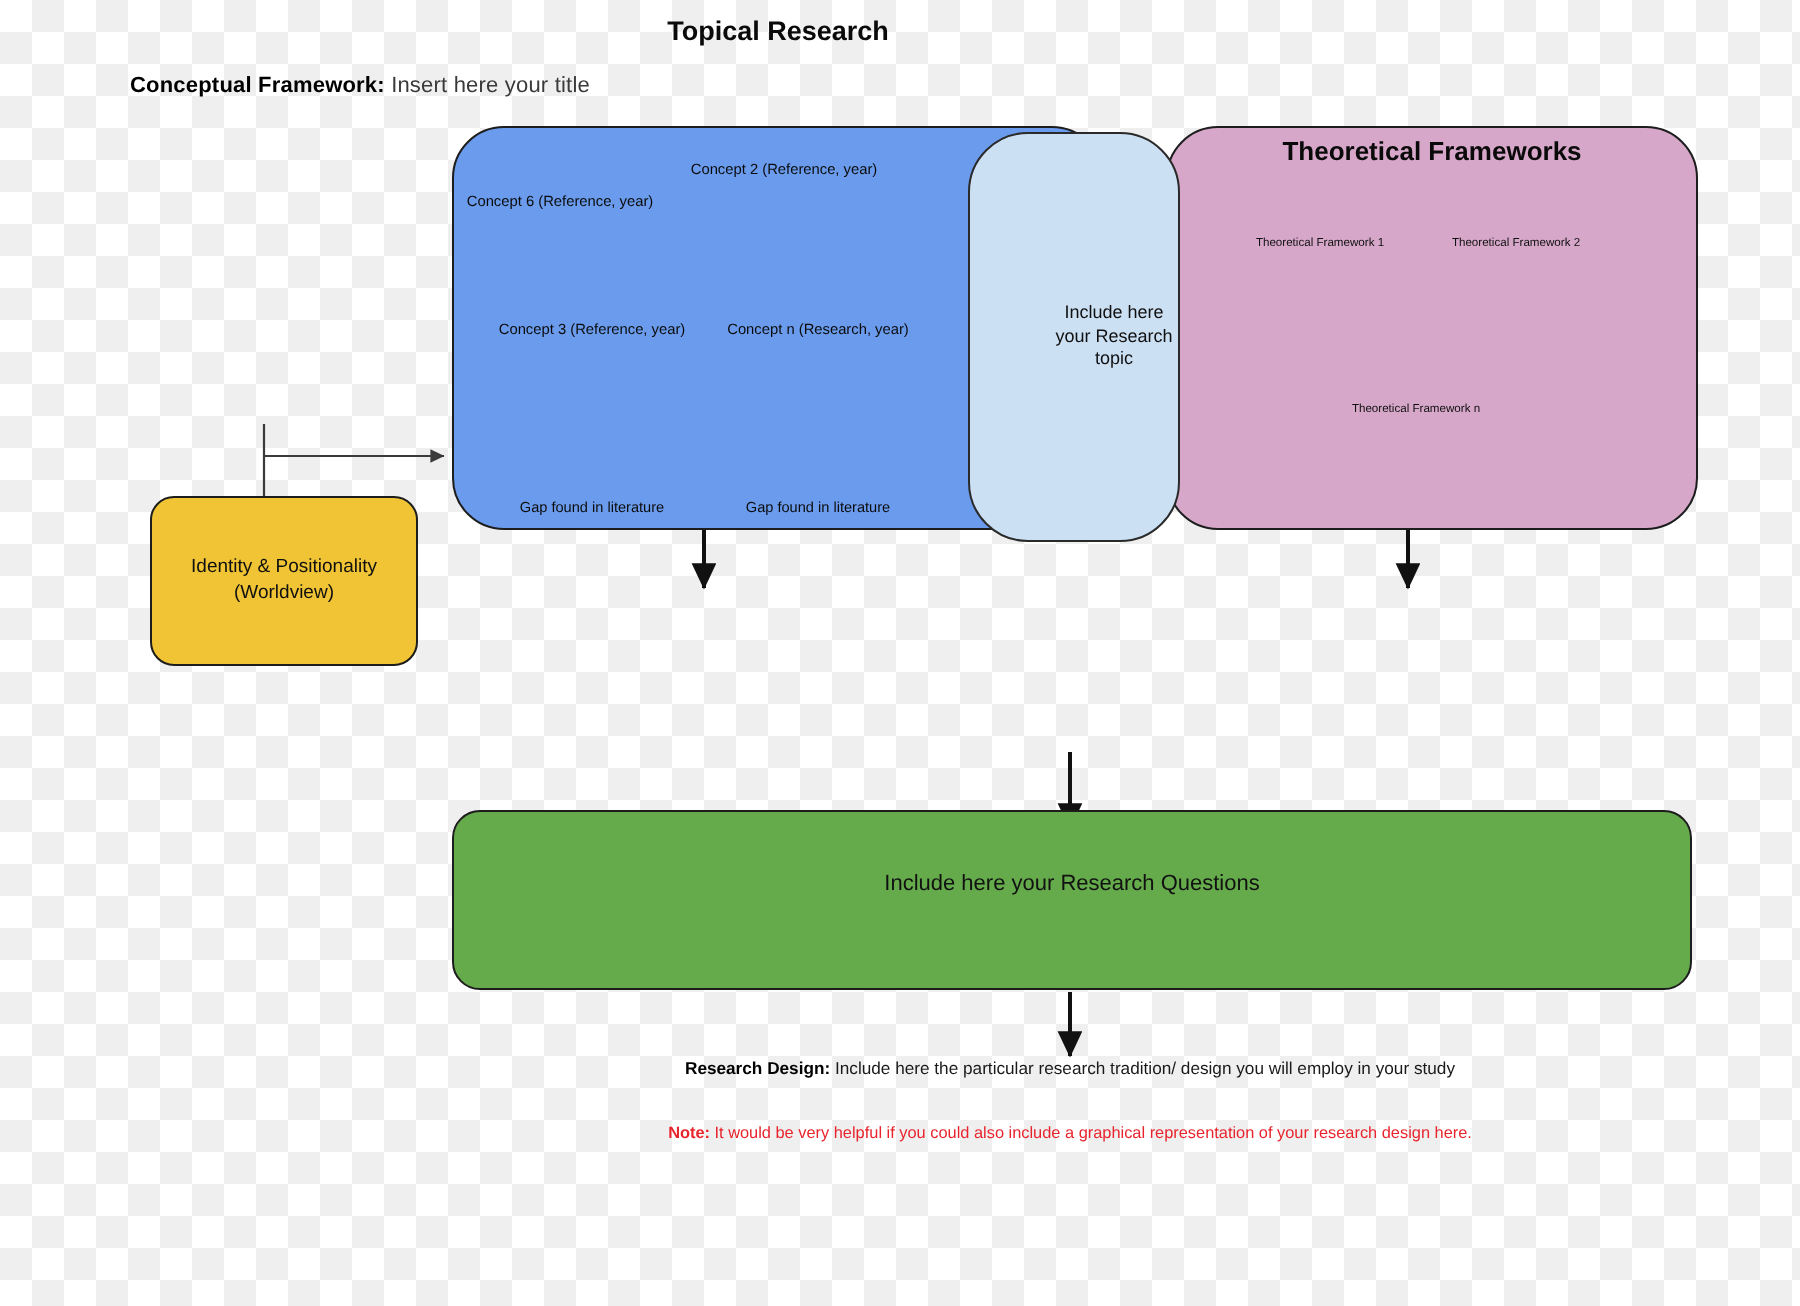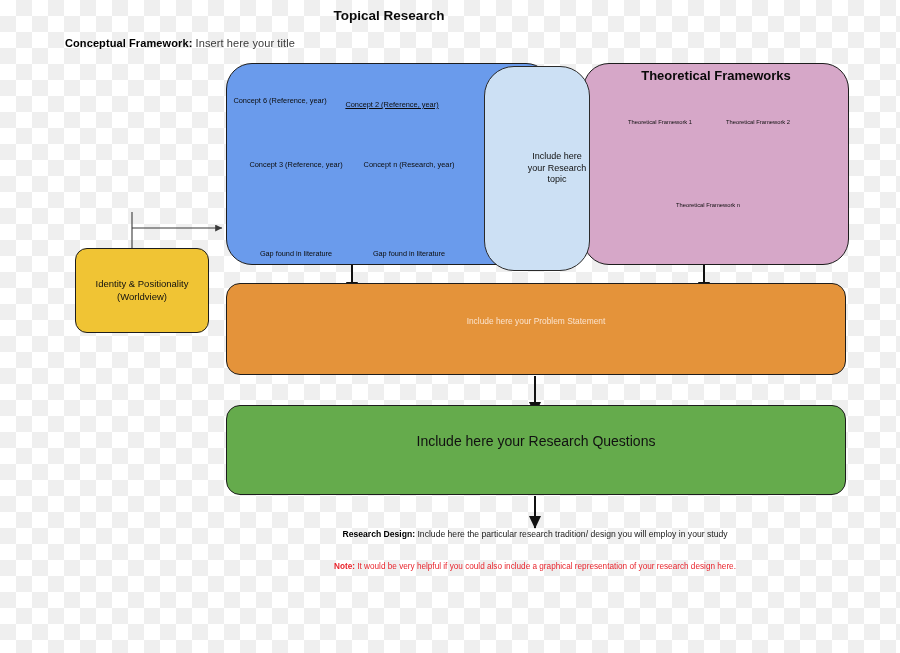--- a/index.html
+++ b/index.html
@@ -83,21 +83,21 @@
     text-align: center;
     font-size: 13px; font-weight: bold; color: #0a0a0a;
   }
 
   
   .concept {
     font-size: 7.4px; color: #0c0c0c; text-align: center;
     line-height: 1.32; width: 96px;
   }
   #concept-1 { left: 232px; top: 96px; }
-  #concept-2 { left: 344px; top: 100px; text-decoration: underline; }
+  #concept-2 { left: 344px; top: 80px; }
   #concept-3 { left: 248px; top: 160px; }
   #concept-n { left: 361px; top: 160px; }
 
   .gap-label {
     font-size: 7.3px; color: #0c0c0c; text-align: center; width: 110px;
   }
   #gap-1 { left: 241px; top: 249px; }
   #gap-2 { left: 354px; top: 249px; }
 
   
@@ -111,21 +111,21 @@
 
   
   #bar-problem-statement {
     left: 226px; top: 283px; width: 620px; height: 92px;
     background: #e4933a; border-radius: 14px;
     font-size: 8.4px; color: #fbe3cd;
   }
   #bar-research-questions {
     left: 226px; top: 405px; width: 620px; height: 90px;
     background: #65ab4c; border-radius: 14px;
-    font-size: 14px; color: #111111;
+    font-size: 11px; color: #111111;
   }
   #bar-problem-statement .box-label,
   #bar-research-questions .box-label {
     margin-top: -16px;
   }
 
   
   #research-design-text {
     left: 300px; top: 528px; width: 470px;
     text-align: center; font-size: 8.6px; color: #1a1a1a; line-height: 1.5;
@@ -235,23 +235,20 @@
   <div class="node" id="theoretical-heading">Theoretical Frameworks</div>
 
   <div class="node venn-label" id="venn-label-1">Theoretical Framework 1</div>
   <div class="node venn-label" id="venn-label-2">Theoretical Framework 2</div>
   <div class="node venn-label" id="venn-label-n">Theoretical Framework n</div>
 
   <div class="node box" id="panel-research-topic">
     <span class="box-label">Include here your Research topic</span>
   </div>
 
-  <div class="node box" id="bar-problem-statement">
-    <span class="box-label">Include here your Problem Statement</span>
-  </div>
 
   <div class="node box" id="bar-research-questions">
     <span class="box-label">Include here your Research Questions</span>
   </div>
 
   <div class="node" id="research-design-text">
     <span class="strong">Research Design:</span>
     <span>Include here the particular research tradition/ design you will employ in your study</span>
   </div>
 

